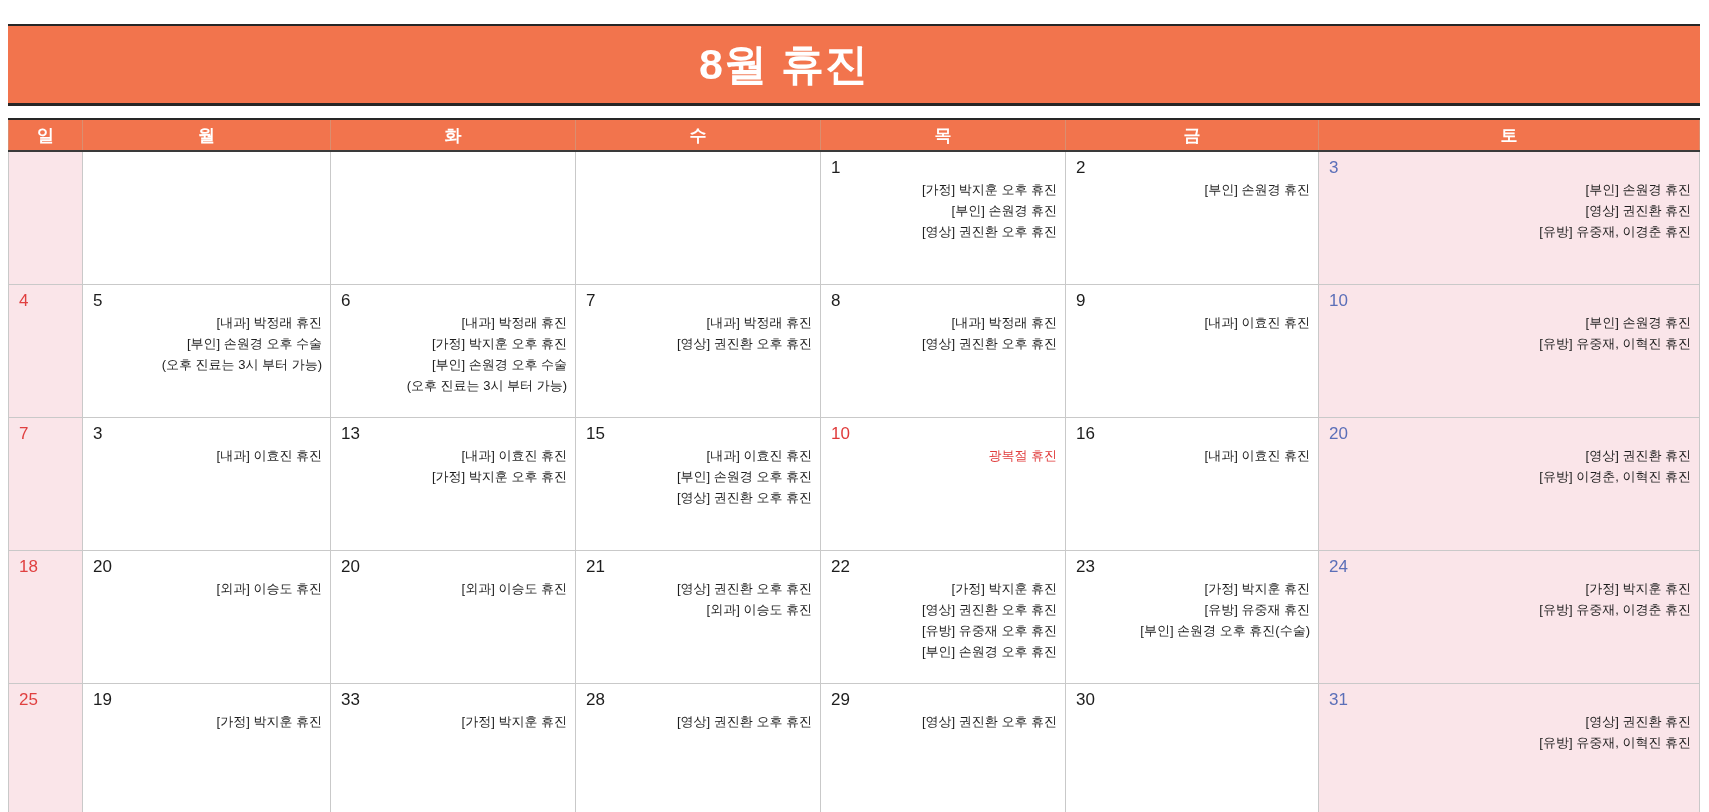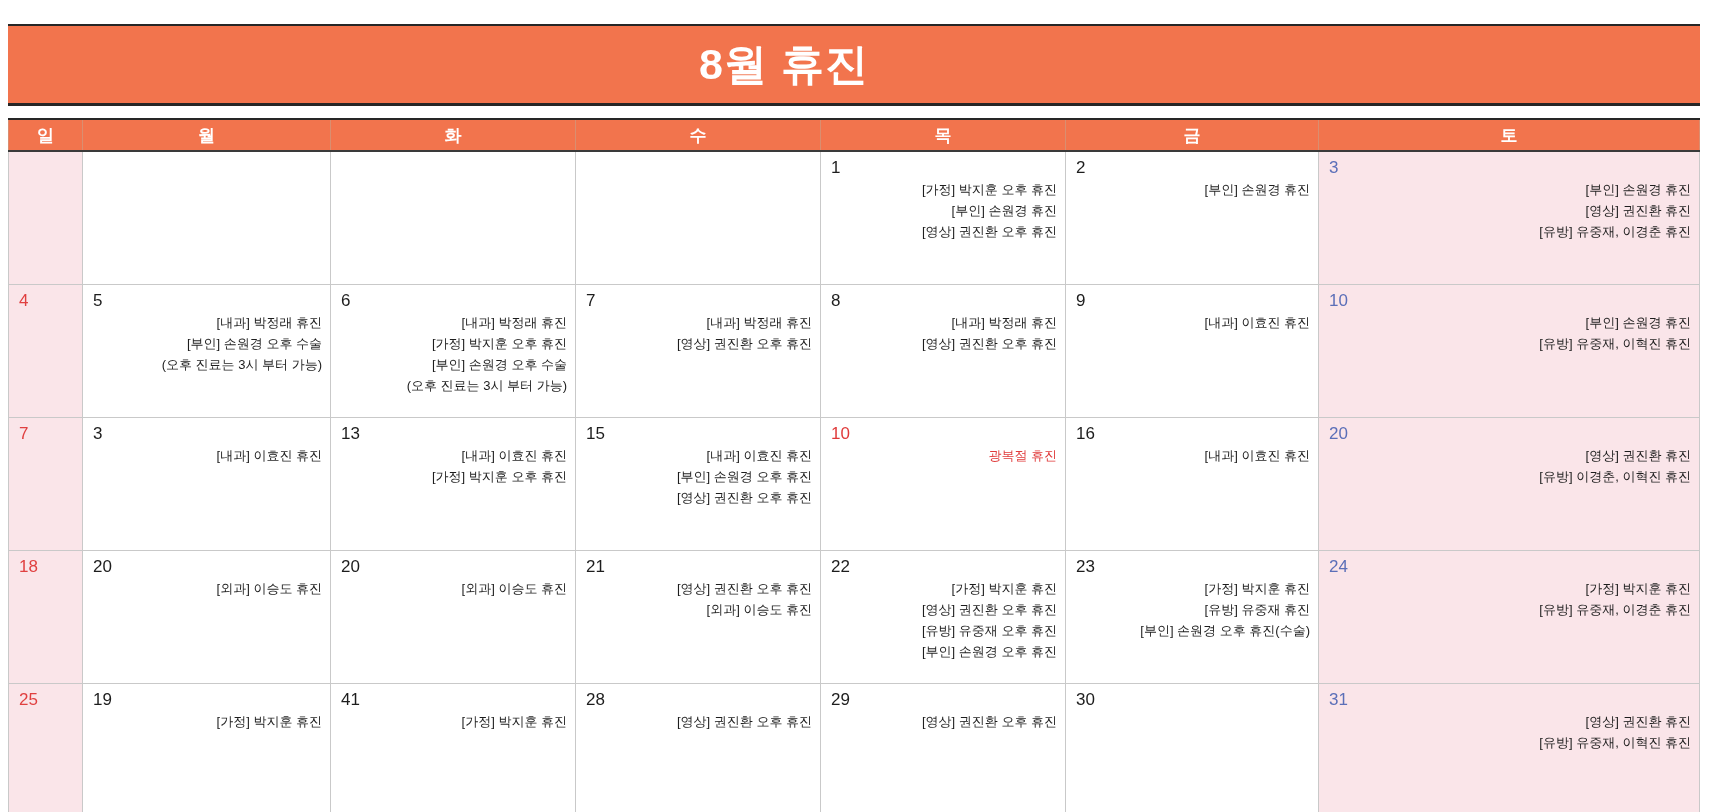--- a/index.html
+++ b/index.html
@@ -251,21 +251,21 @@
         </tr>
         <tr>
           <td class="day-cell sun">
             <div class="day-number">25</div>
           </td>
           <td class="day-cell weekday">
             <div class="day-number">19</div>
             <div class="schedule-line">[가정] 박지훈 휴진</div>
           </td>
           <td class="day-cell weekday">
-            <div class="day-number">41</div>
+            <div class="day-number">33</div>
             <div class="schedule-line">[가정] 박지훈 휴진</div>
           </td>
           <td class="day-cell weekday">
             <div class="day-number">28</div>
             <div class="schedule-line">[영상] 권진환 오후 휴진</div>
           </td>
           <td class="day-cell weekday">
             <div class="day-number">29</div>
             <div class="schedule-line">[영상] 권진환 오후 휴진</div>
           </td>

